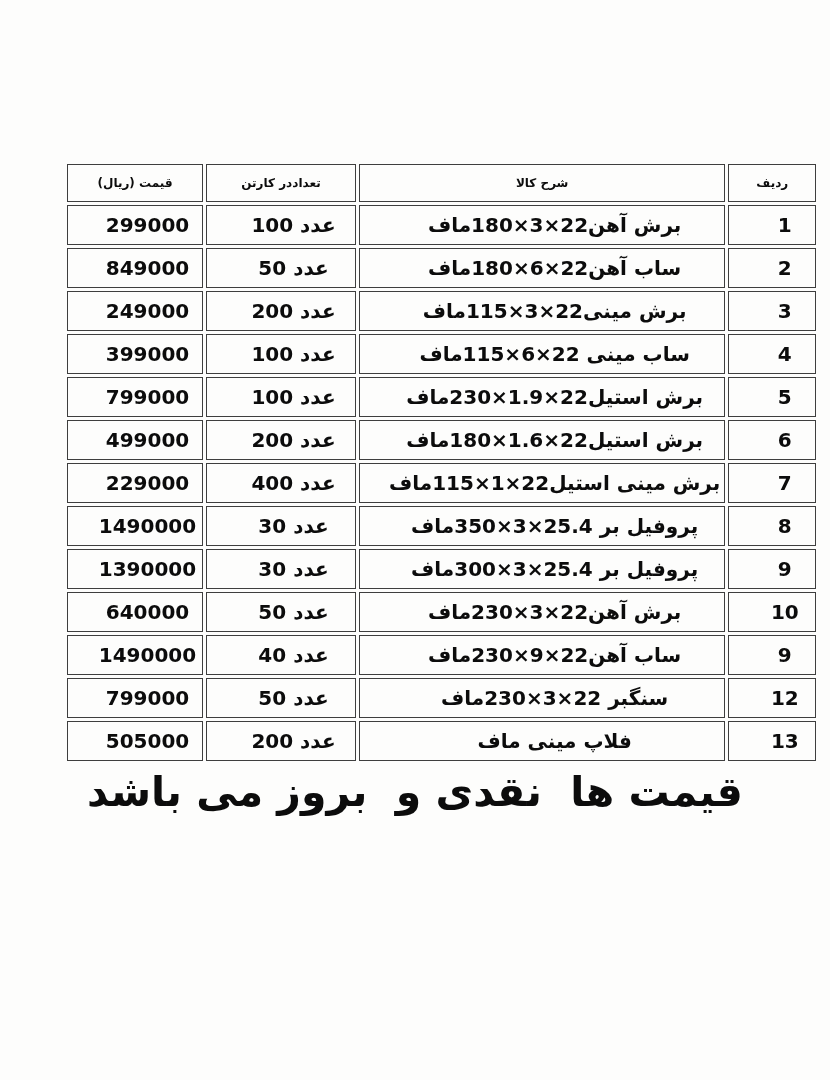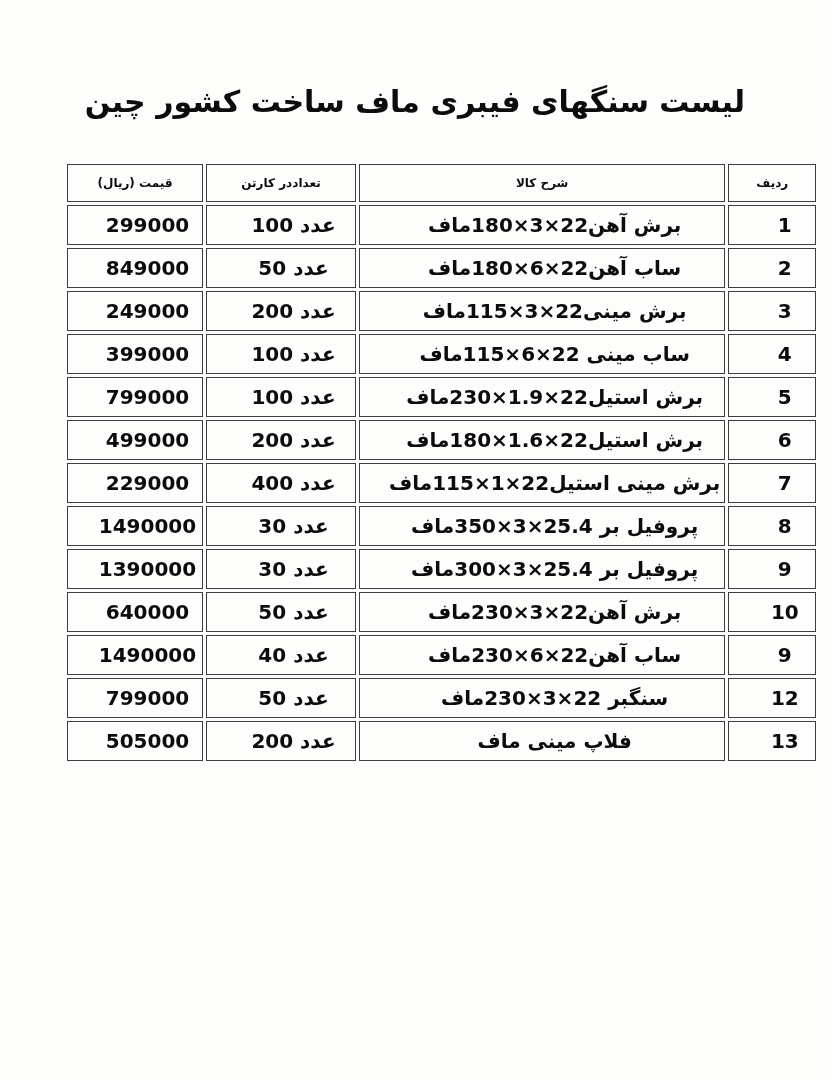--- a/index.html
+++ b/index.html
@@ -62,21 +62,20 @@
     font-size: 41px;
     font-weight: bold;
     white-space: pre-wrap;
   }
 </style>
 </head>
 <body>
 
 <div class="page">
 
-  <div class="title">لیست سنگهای فیبری ماف ساخت کشور چین</div>
 
   <table class="price-table">
     <colgroup>
       <col class="col-no">
       <col class="col-desc">
       <col class="col-qty">
       <col class="col-price">
     </colgroup>
     <thead>
       <tr>
@@ -142,33 +141,34 @@
     <td class="cell-price">1390000</td>
   </tr>
         <tr>
     <td class="cell-no">10</td>
     <td class="cell-desc">برش آهن22×3×230ماف</td>
     <td class="cell-qty">50 عدد</td>
     <td class="cell-price">640000</td>
   </tr>
         <tr>
     <td class="cell-no">9</td>
-    <td class="cell-desc">ساب آهن22×6×230ماف</td>
+    <td class="cell-desc">ساب آهن22×9×230ماف</td>
     <td class="cell-qty">40 عدد</td>
     <td class="cell-price">1490000</td>
   </tr>
         <tr>
     <td class="cell-no">12</td>
     <td class="cell-desc">سنگبر 22×3×230ماف</td>
     <td class="cell-qty">50 عدد</td>
     <td class="cell-price">799000</td>
   </tr>
         <tr>
     <td class="cell-no">13</td>
     <td class="cell-desc">فلاپ مینی ماف</td>
     <td class="cell-qty">200 عدد</td>
     <td class="cell-price">505000</td>
   </tr>
       </tbody>
   </table>
 
+  <div class="footer-note">قیمت ها  نقدی و  بروز می باشد</div>
 
 </div>
 
 </body></html>

